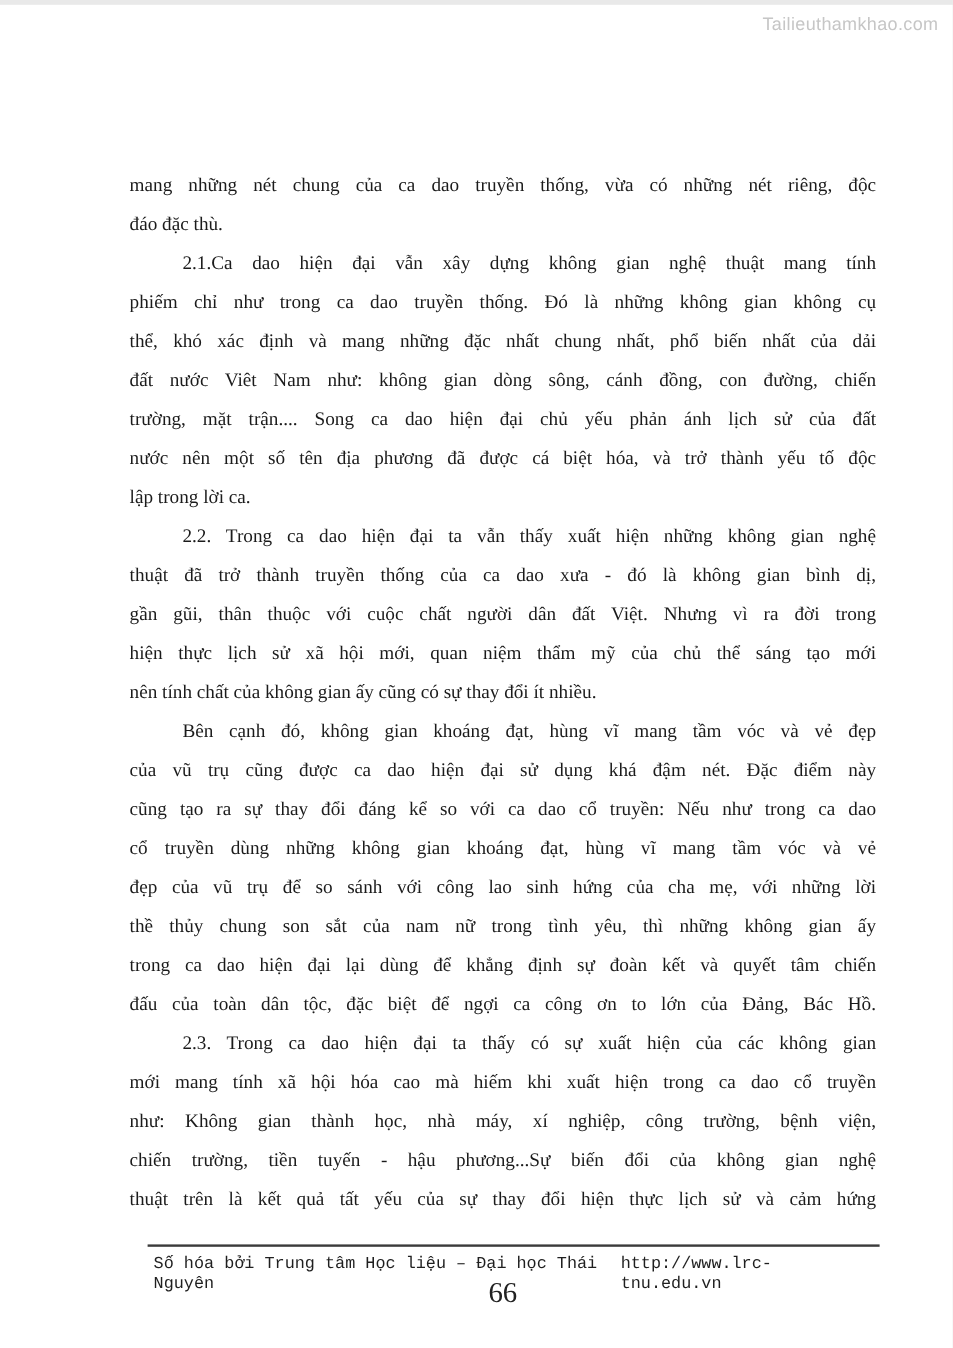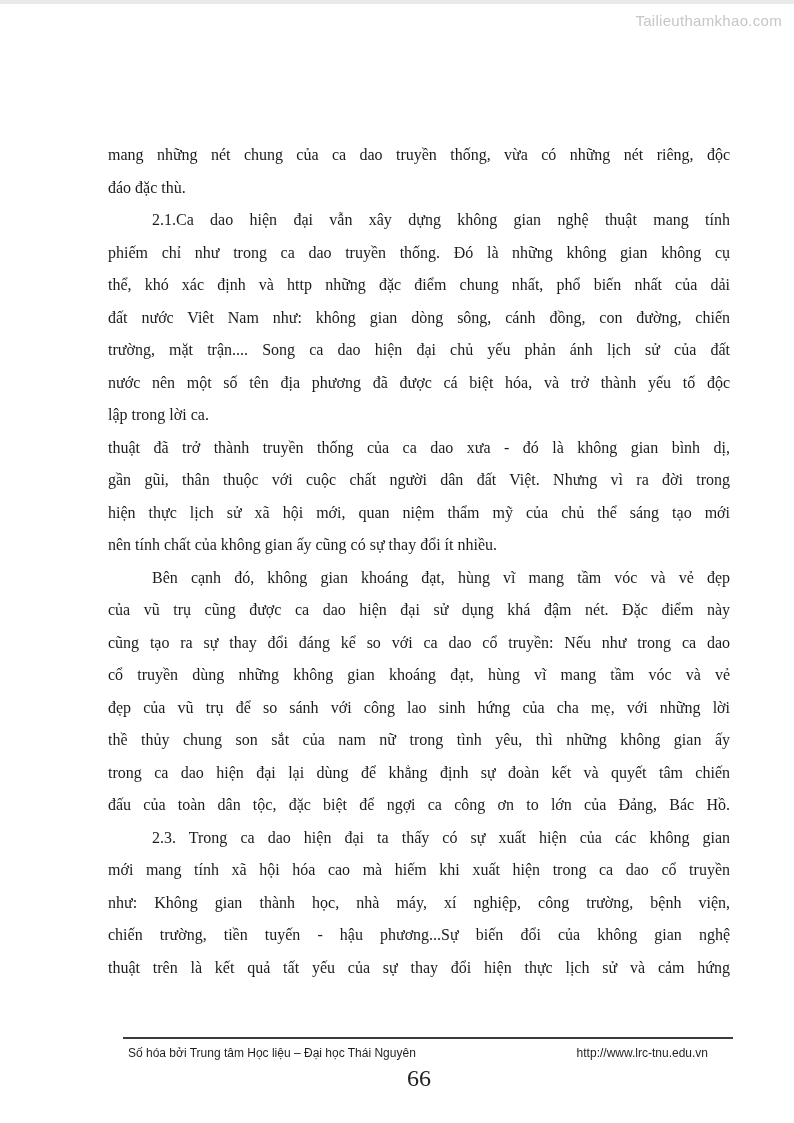--- a/index.html
+++ b/index.html
@@ -53,22 +53,22 @@
     background: #3b3b3b;
   }
   .footer-row {
     position: absolute;
     top: 1042px;
     left: 128px;
     width: 580px;
     display: flex;
     justify-content: space-between;
     align-items: baseline;
-    font-family: Liberation Sans, sans-serif;
-    font-size: 12px;
+    font-family: Liberation Mono, monospace;
+    font-size: 14px;
     color: #1f1f1f;
   }
   .page-number {
     position: absolute;
     top: 1061px;
     left: 108px;
     width: 622px;
     text-align: center;
     font-size: 24px;
     color: #222222;
@@ -79,25 +79,26 @@
 
 <div class="page">
 
   <div class="watermark">Tailieuthamkhao.com</div>
 
   <div class="body-text">
       <div class="line">mang những nét chung của ca dao truyền thống, vừa có những nét riêng, độc</div>
       <div class="line last">đáo đặc thù.</div>
       <div class="line indent">2.1.Ca dao hiện đại vẫn xây dựng không gian nghệ thuật mang tính</div>
       <div class="line">phiếm chỉ như trong ca dao truyền thống. Đó là những không gian không cụ</div>
-      <div class="line">thể, khó xác định và http những đặc điểm chung nhất, phổ biến nhất của dải</div>
+      <div class="line">thể, khó xác định và mang những đặc nhất chung nhất, phổ biến nhất của dải</div>
       <div class="line">đất nước Viêt Nam như: không gian dòng sông, cánh đồng, con đường, chiến</div>
       <div class="line">trường, mặt trận.... Song ca dao hiện đại chủ yếu phản ánh lịch sử của đất</div>
       <div class="line">nước nên một số tên địa phương đã được cá biệt hóa, và trở thành yếu tố độc</div>
       <div class="line last">lập trong lời ca.</div>
+      <div class="line indent">2.2. Trong ca dao hiện đại ta vẫn thấy xuất hiện những không gian nghệ</div>
       <div class="line">thuật đã trở thành truyền thống của ca dao xưa - đó là không gian bình dị,</div>
       <div class="line">gần gũi, thân thuộc với cuộc chất người dân đất Việt. Nhưng vì ra đời trong</div>
       <div class="line">hiện thực lịch sử xã hội mới, quan niệm thẩm mỹ của chủ thể sáng tạo mới</div>
       <div class="line last">nên tính chất của không gian ấy cũng có sự thay đổi ít nhiều.</div>
       <div class="line indent">Bên cạnh đó, không gian khoáng đạt, hùng vĩ mang tầm vóc và vẻ đẹp</div>
       <div class="line">của vũ trụ cũng được ca dao hiện đại sử dụng khá đậm nét. Đặc điểm này</div>
       <div class="line">cũng tạo ra sự thay đổi đáng kể so với ca dao cổ truyền: Nếu như trong ca dao</div>
       <div class="line">cổ truyền dùng những không gian khoáng đạt, hùng vĩ mang tầm vóc và vẻ</div>
       <div class="line">đẹp của vũ trụ để so sánh với công lao sinh hứng của cha mẹ, với những lời</div>
       <div class="line">thề thủy chung son sắt của nam nữ trong tình yêu, thì những không gian ấy</div>

